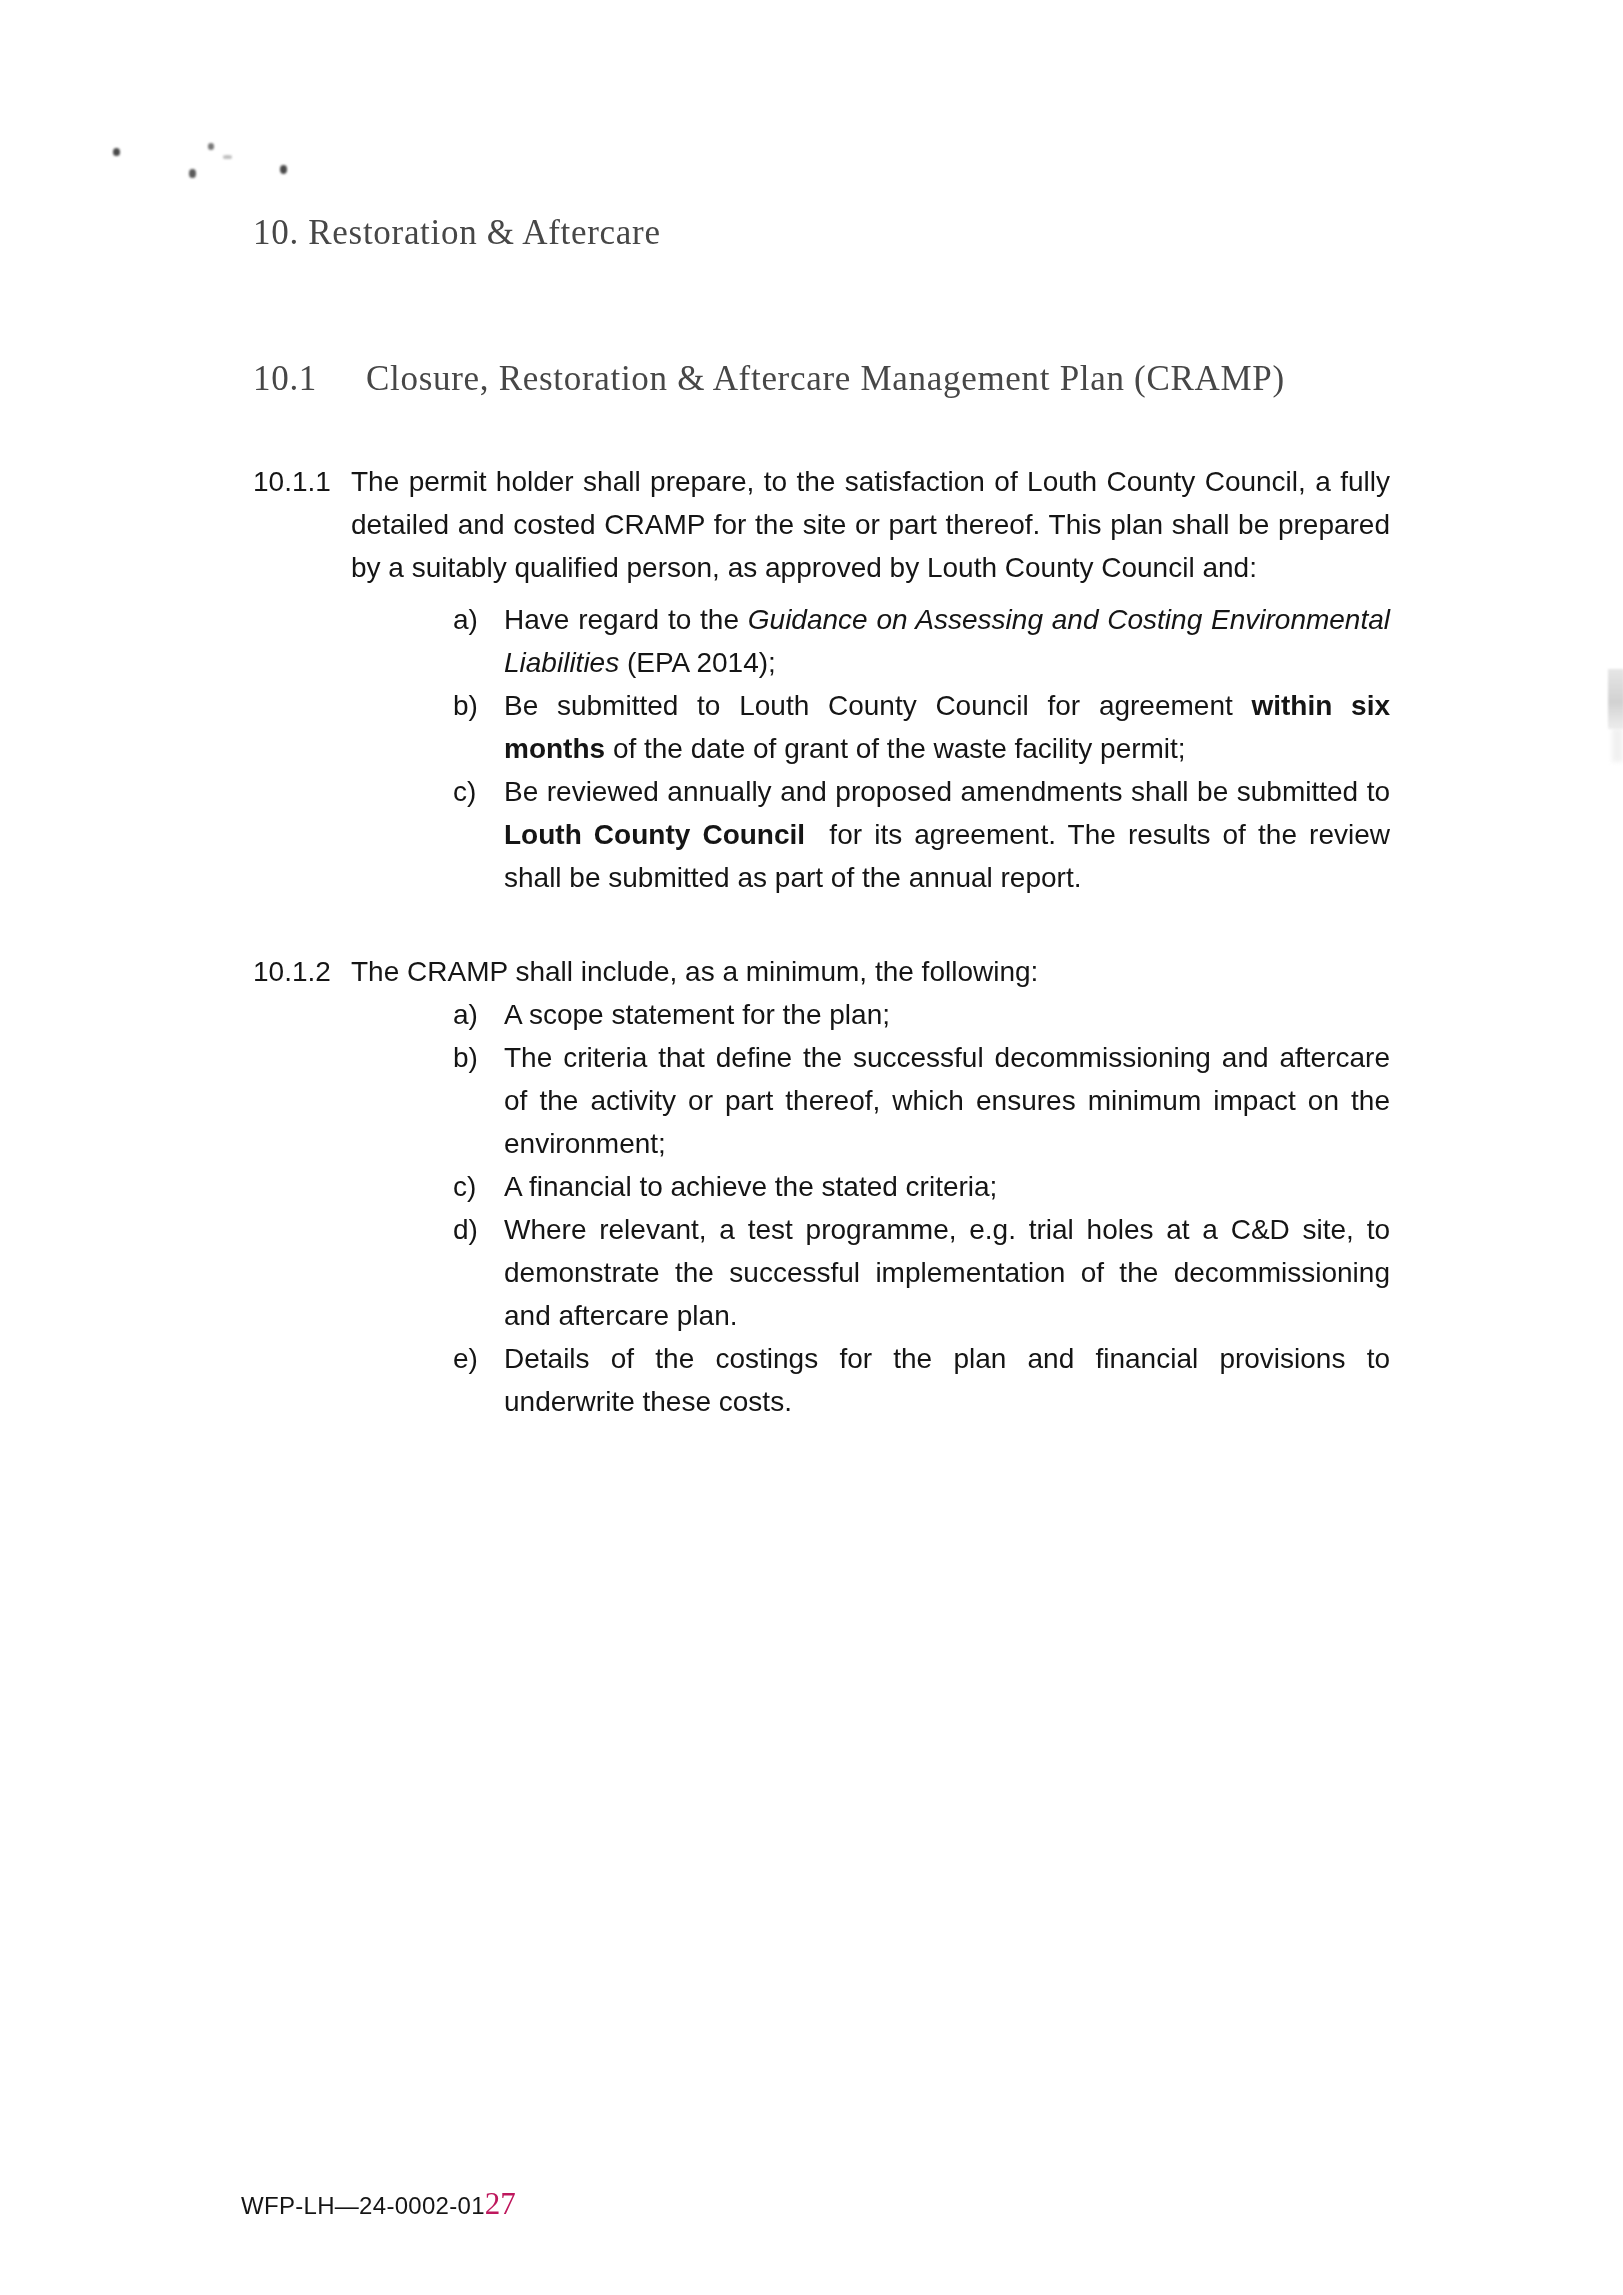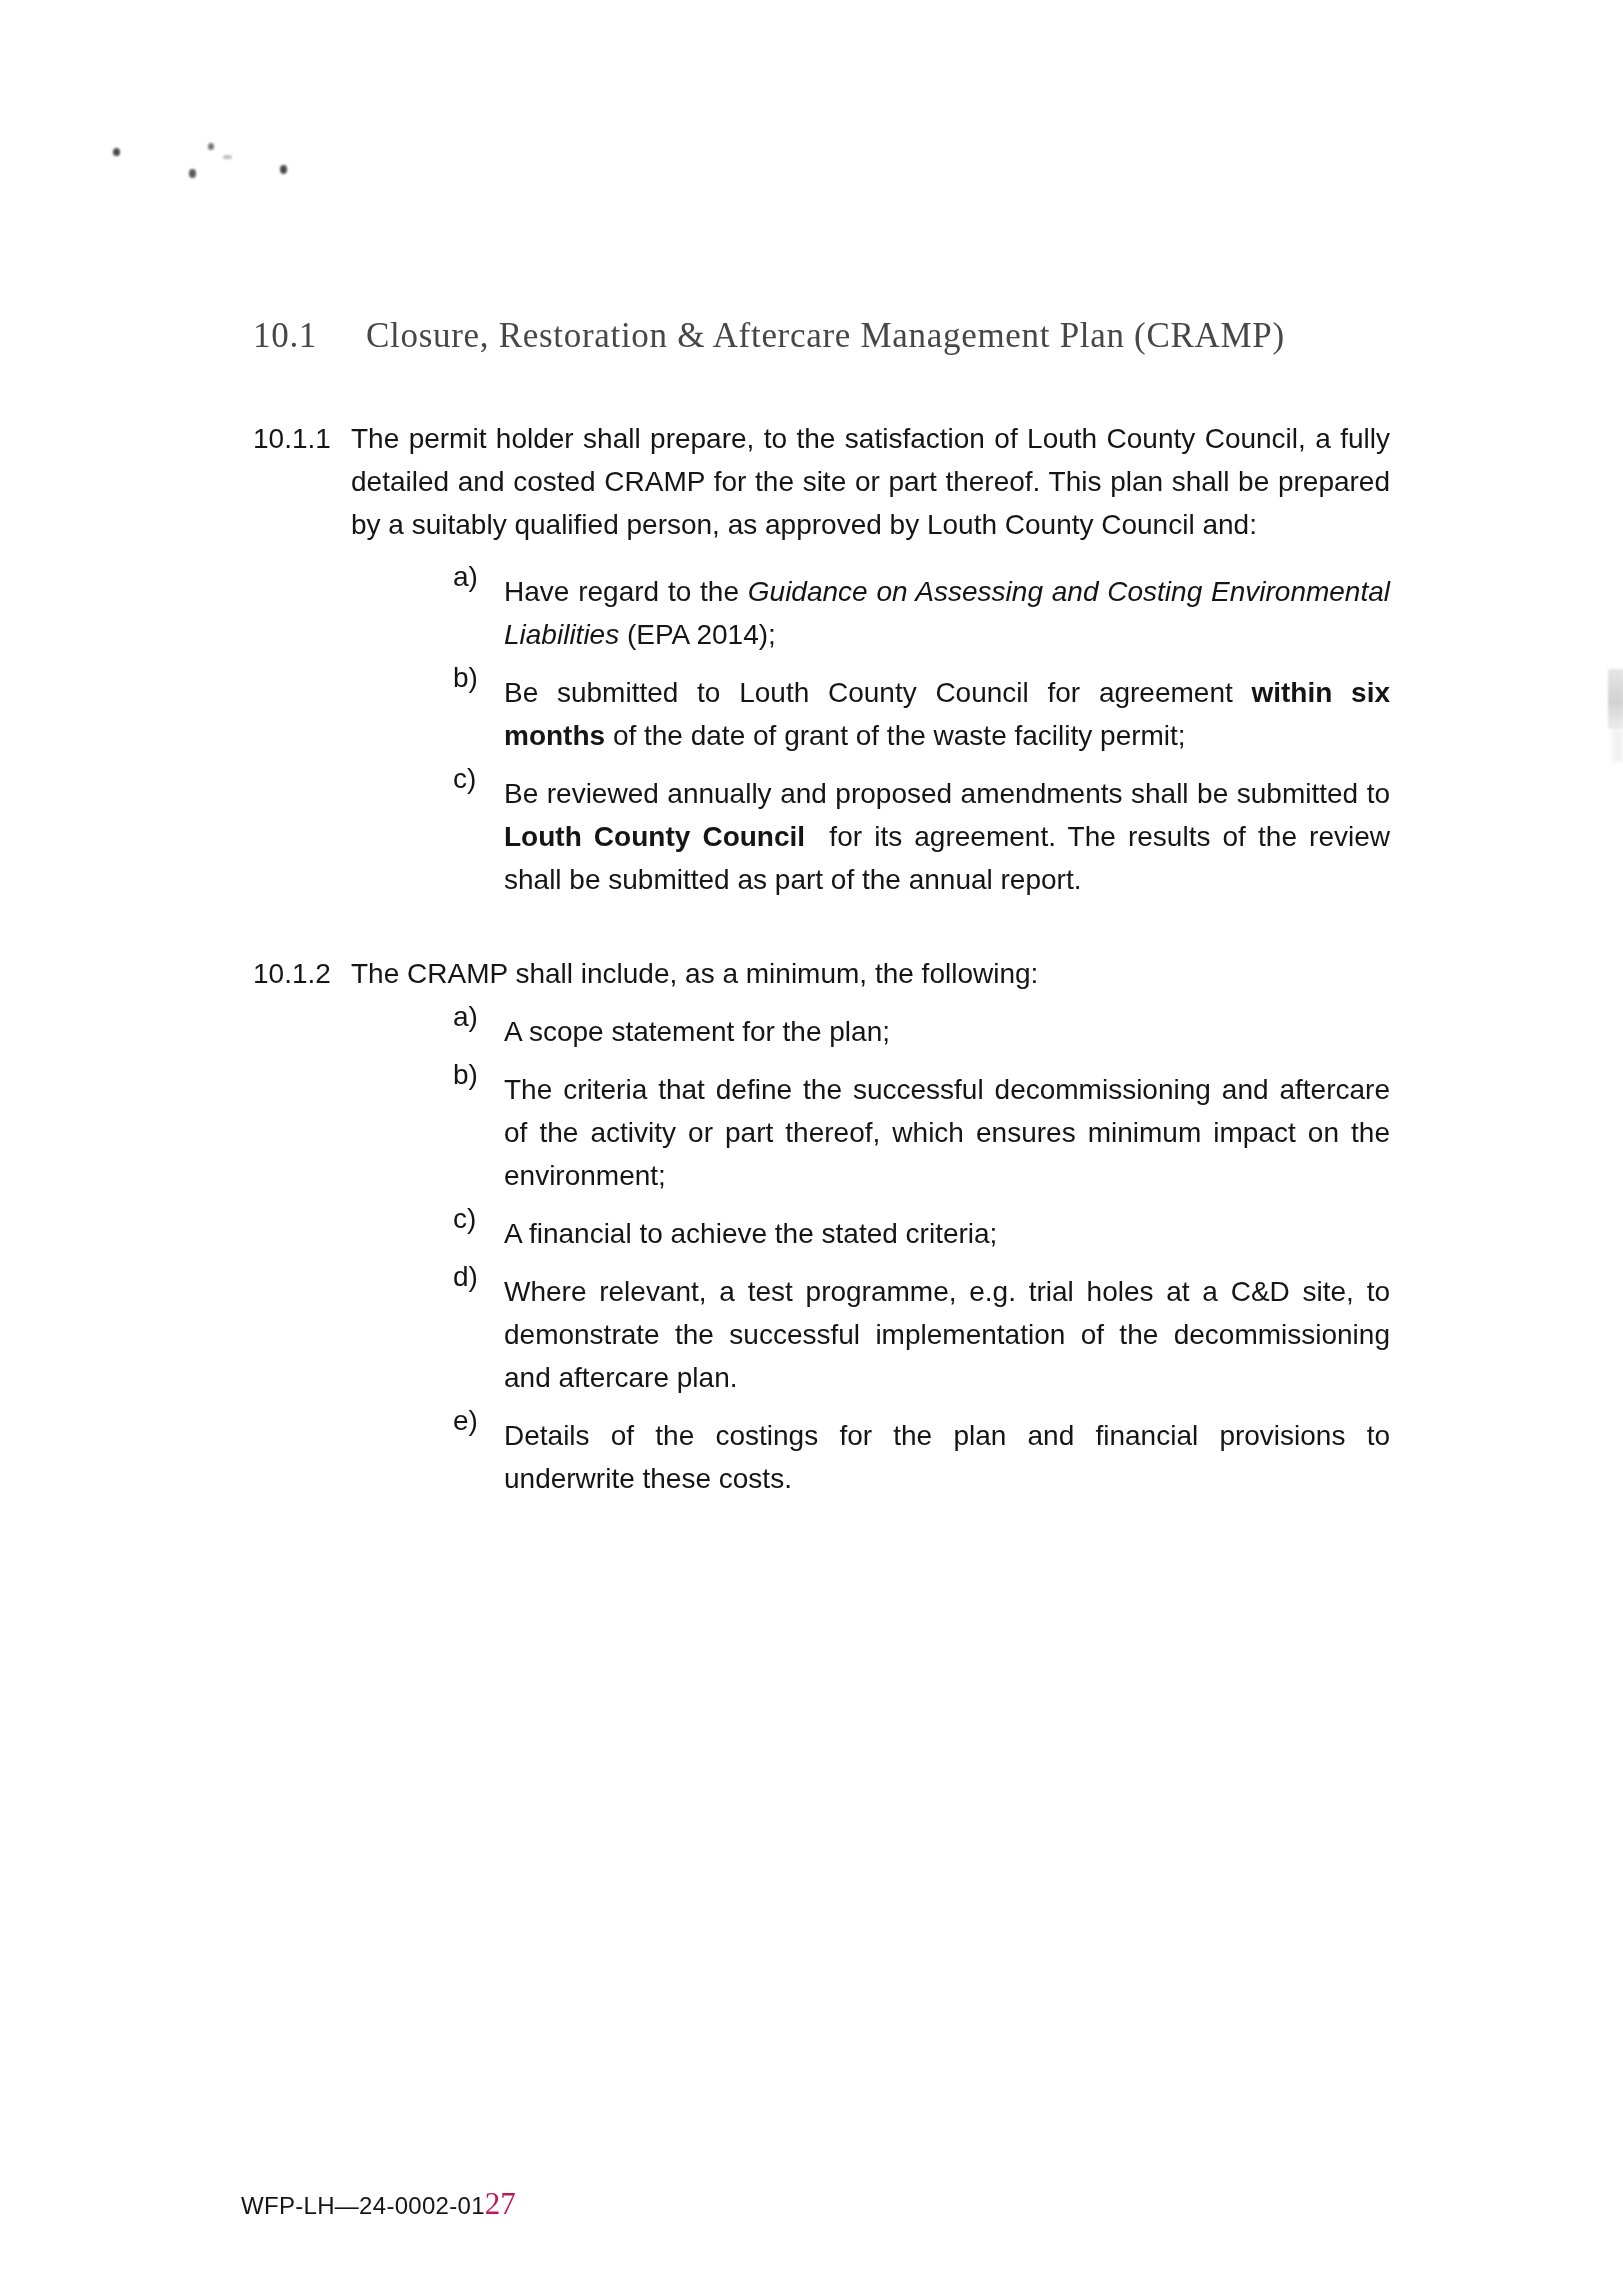--- a/index.html
+++ b/index.html
@@ -56,21 +56,21 @@
   }
   .cbody{margin-left:98px;}
   .ctext{
     text-align:justify;
     hyphens:none;
   }
   .items{margin-left:102px;}
   .items.gap-top{margin-top:9.2px;}
   .item{display:flex;}
   .ilabel{width:51px;flex:none;}
-  .itext{flex:1;text-align:justify;hyphens:none;margin-top:15px;}
+  .itext{flex:1;text-align:justify;hyphens:none;}
   .seg-b{font-weight:bold;}
   .seg-i{font-style:italic;}
   
   .footer{
     position:absolute;
     left:241px;right:242px;top:2186px;
     display:flex;
     align-items:baseline;
   }
   .doc-ref{font-size:24px;letter-spacing:0.3px;}
@@ -116,20 +116,21 @@
 <body>
 
 <main class="sheet">
 
   <span class="speck s1"></span>
   <span class="speck s2"></span>
   <span class="speck s3"></span>
   <span class="speck s4"></span>
   <span class="speck s5"></span>
 
+  <h1 class="doc-title">10. Restoration &amp; Aftercare</h1>
 
   <div class="section-heading">
     <span class="h2num">10.1</span>
     <span>Closure, Restoration &amp; Aftercare Management Plan (CRAMP)</span>
   </div>
 
   <section class="clause clause-1">
     <span class="cnum">10.1.1</span>
     <div class="cbody">
       <p class="ctext"><span>The permit holder shall prepare, to the satisfaction of Louth County Council, a fully detailed and costed CRAMP for the site or part thereof. This plan shall be prepared by a suitably qualified person, as approved by Louth County Council and:</span></p>

